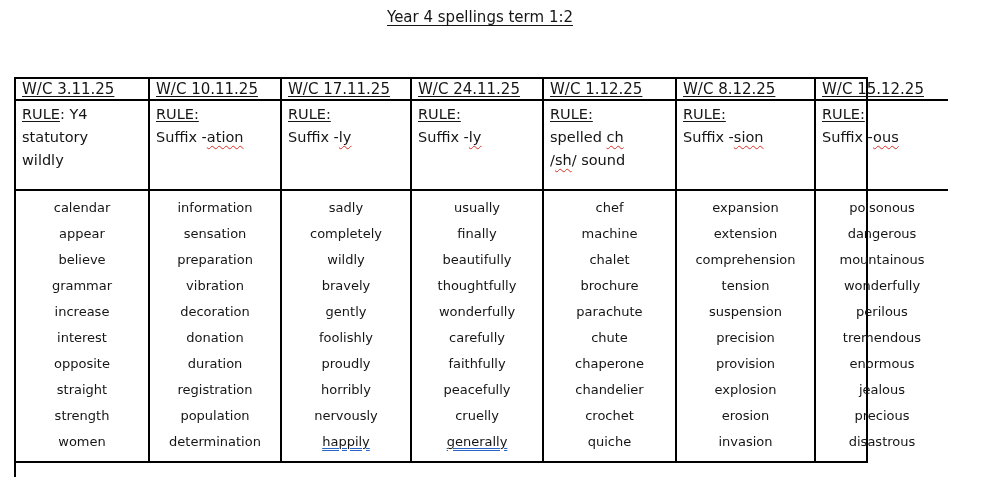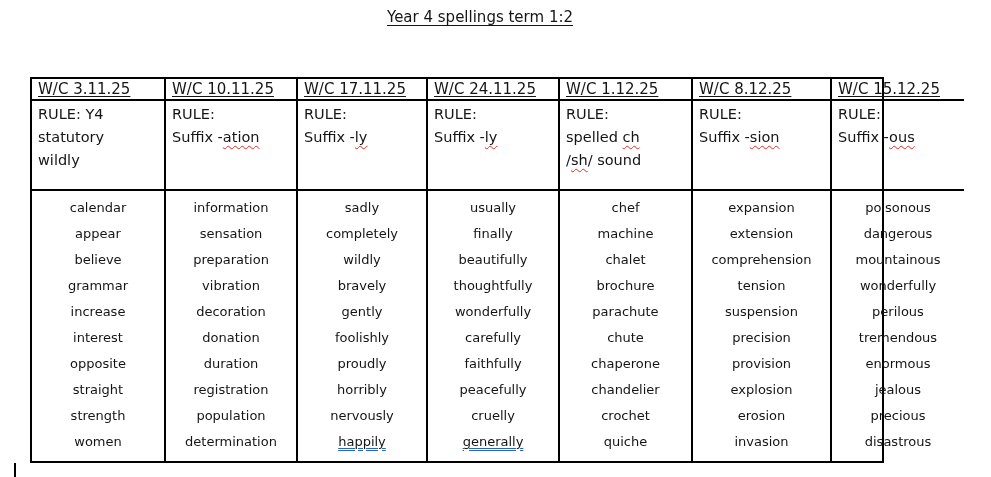--- a/index.html
+++ b/index.html
@@ -10,21 +10,20 @@
   }
   .page{padding:8px 0 0 14px;position:relative;}
   .title{
     width:932px;text-align:center;font-size:15px;
     text-decoration:underline;text-underline-offset:3px;
     margin-bottom:51px;white-space:nowrap;
   }
   .table{
     display:grid;width:854px;box-sizing:border-box;
     border:2px solid var(--border,#000);
-    margin-left:16px;
   }
   .cell{
     box-sizing:border-box;
     border-right:2px solid var(--border,#000);
     overflow:hidden;
   }
   .cell.lastcol{border-right:none;}
   .hdr{
     height:22px;padding:1px 2px 0 6px;font-size:15px;
     border-bottom:2px solid var(--border,#000);white-space:nowrap;
@@ -32,21 +31,21 @@
   .hdr .wk{text-decoration:underline;text-underline-offset:2px;}
   .rule{
     height:90px;padding:2px 4px 0 6px;font-size:14.5px;line-height:23px;
     border-bottom:2px solid var(--border,#000);
   }
   .ruleline{white-space:nowrap;}
   .wordscell{
     height:270px;padding-top:4px;font-size:13px;line-height:26px;
     text-align:center;
   }
-  .u{text-underline-offset:2px;}
+  .u{text-decoration:underline;text-underline-offset:2px;}
   .sq{
     text-decoration-line:underline;text-decoration-style:wavy;
     text-decoration-color:var(--red,#d93025);
     text-decoration-thickness:1px;text-underline-offset:3px;
   }
   .blue{
     text-decoration-line:underline;text-decoration-style:double;
     text-decoration-color:var(--blue,#2c66c4);
     text-decoration-thickness:1px;text-underline-offset:2px;
   }

